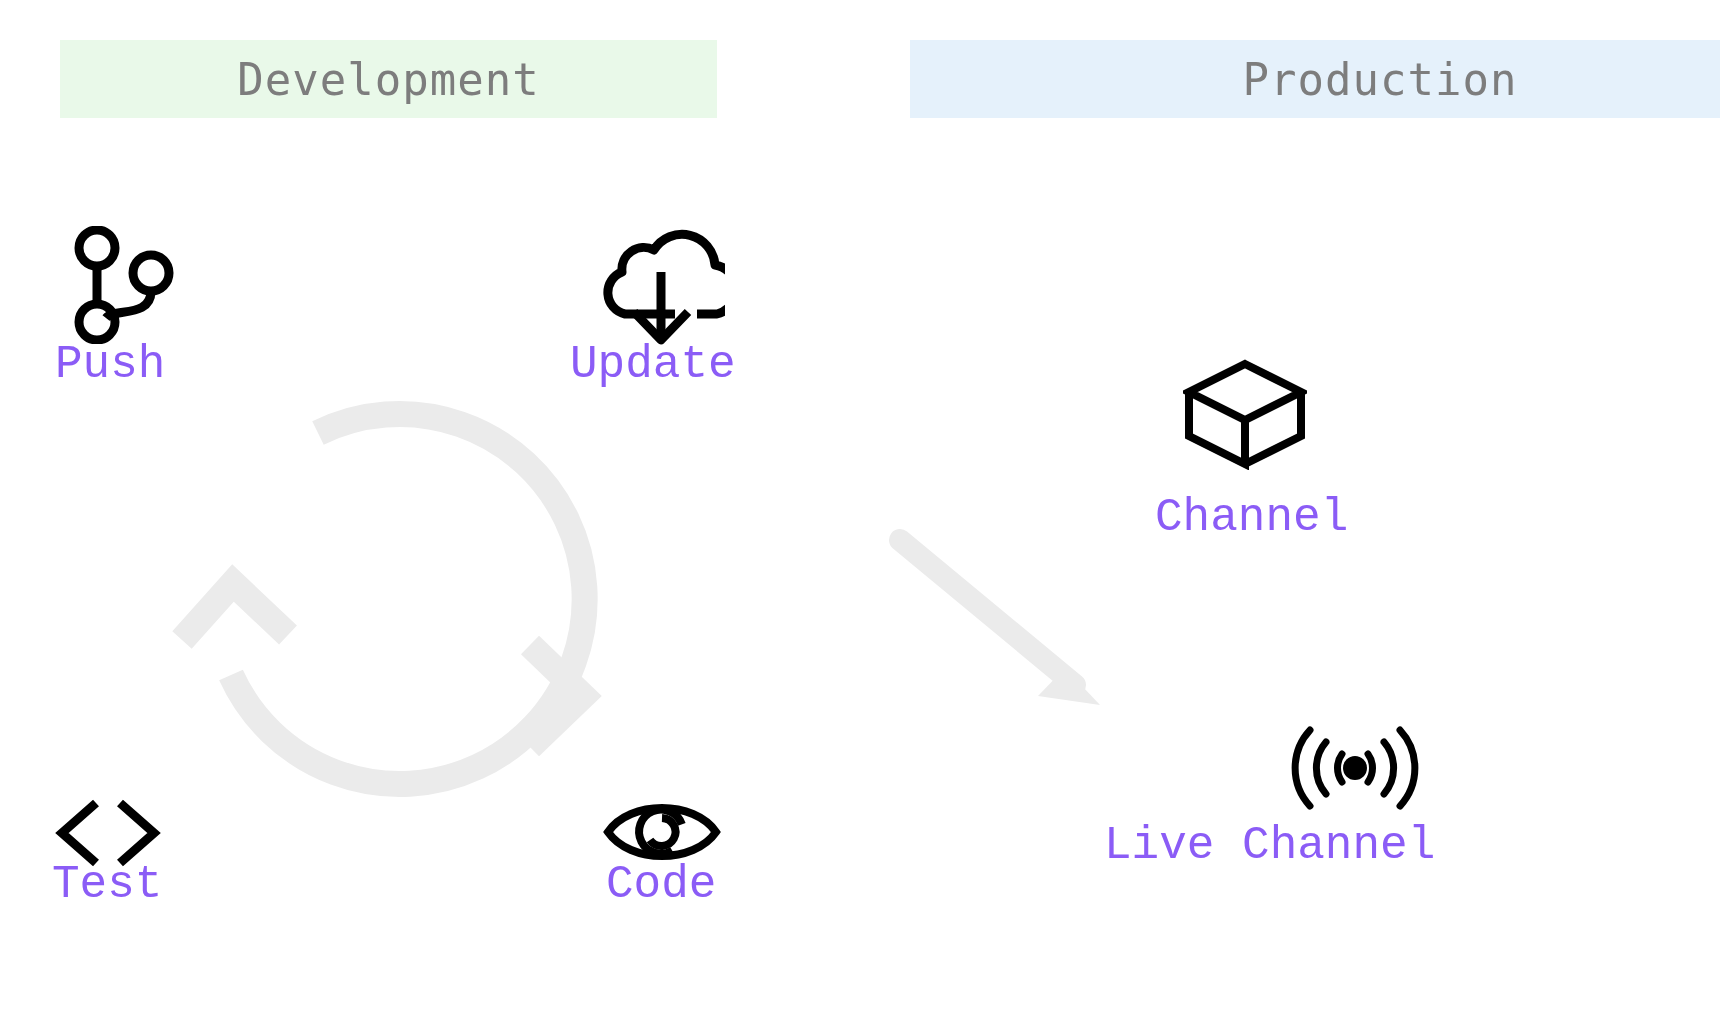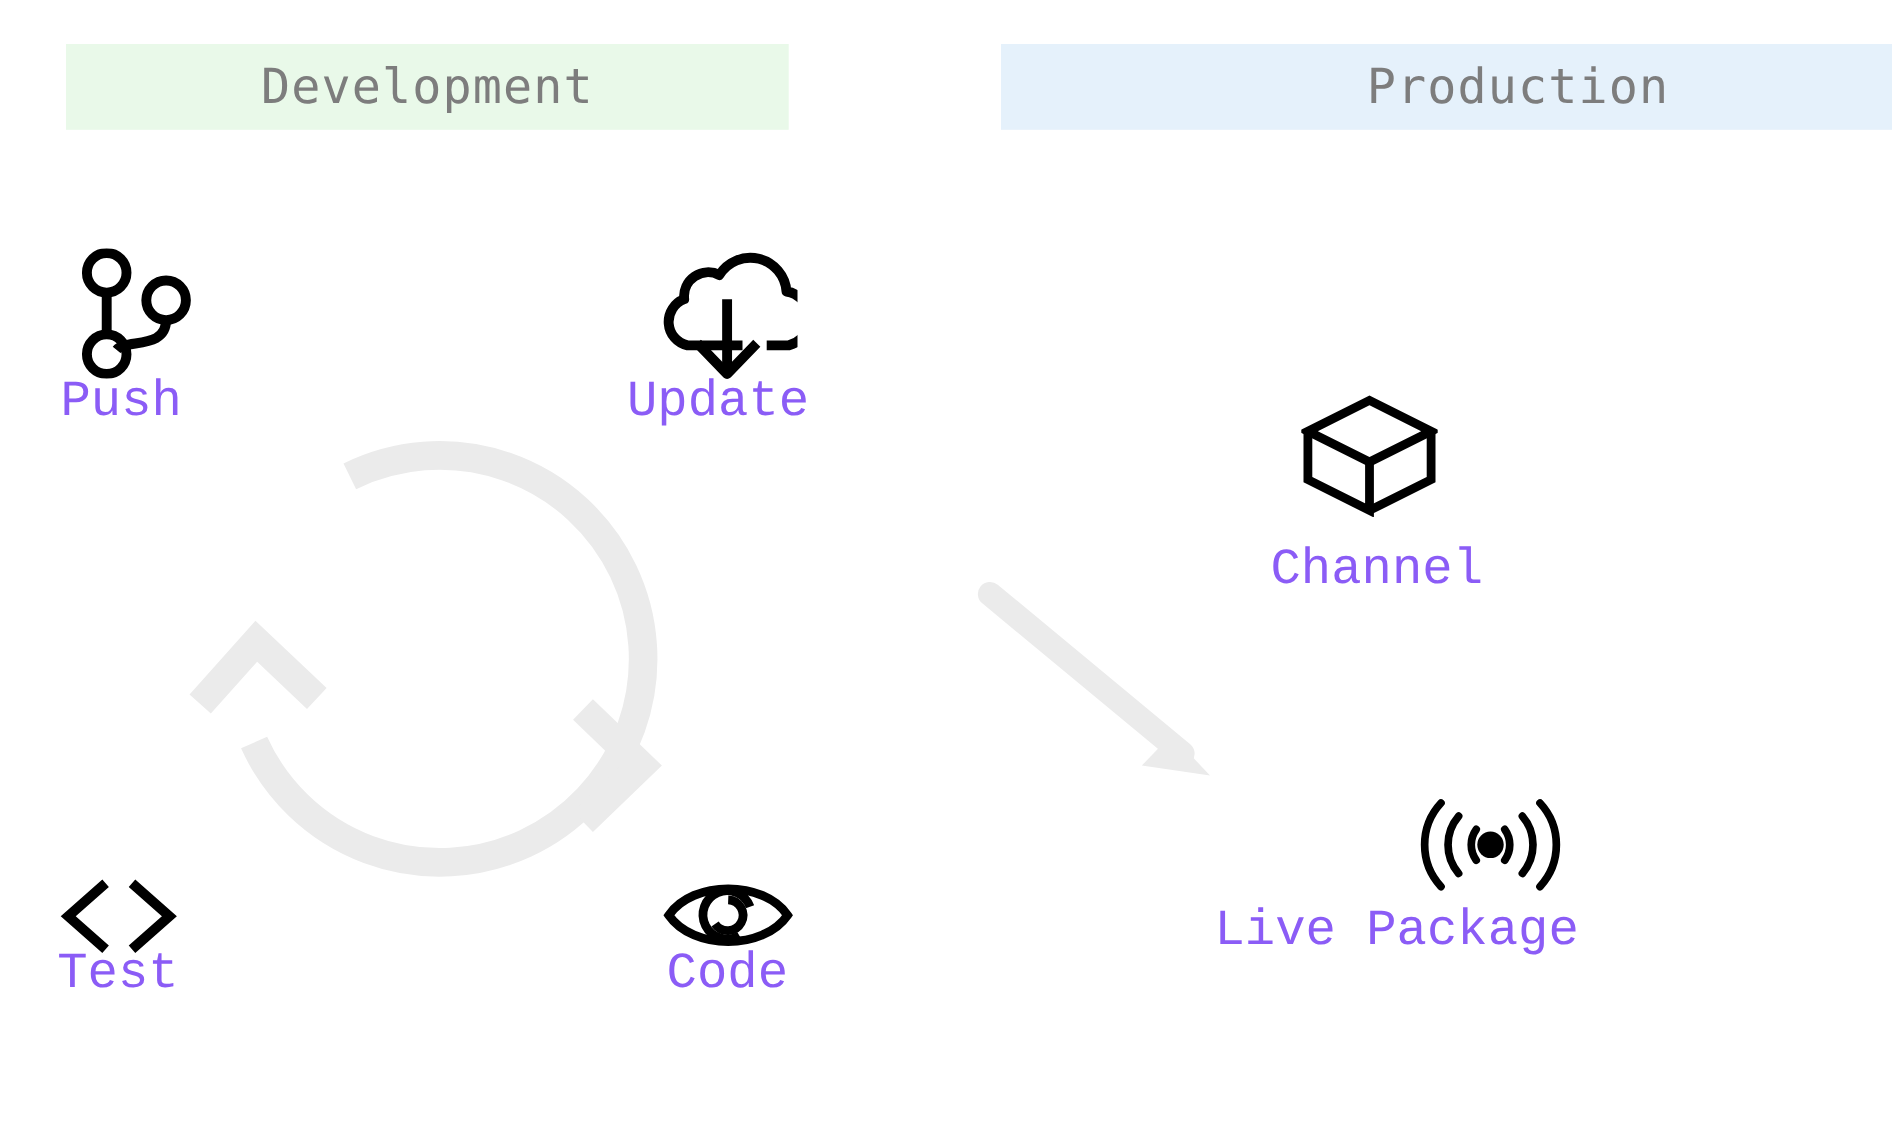--- a/index.html
+++ b/index.html
@@ -202,16 +202,16 @@
           <path d="M 40 20 A 40 40 0 0 0 40 72"></path>
           <path d="M 24 8  A 56 56 0 0 0 24 84"></path>
 
           <path d="M 82 32 A 24 24 0 0 1 82 60"></path>
           <path d="M 98 20 A 40 40 0 0 1 98 72"></path>
           <path d="M 114 8 A 56 56 0 0 1 114 84"></path>
         </g>
         <circle cx="69" cy="46" r="12" fill="#000000"></circle>
       </svg>
     </div>
-    <div class="node-label" id="label-live">Live Package</div>
+    <div class="node-label" id="label-live">Live Channel</div>
   </div>
 
 </div>
 
 </body></html>

